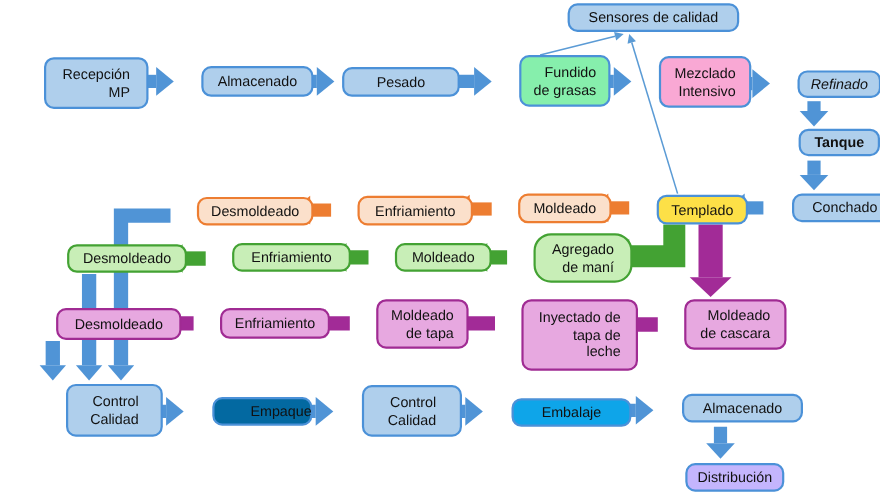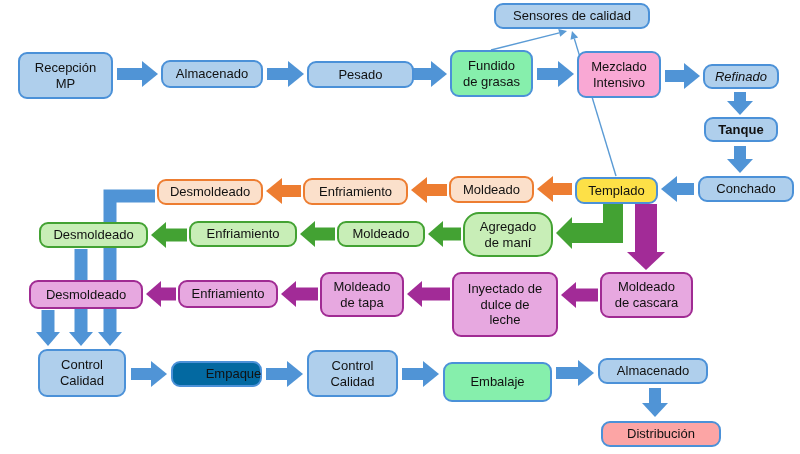--- a/index.html
+++ b/index.html
@@ -23,26 +23,27 @@
   }
   .node {
     position: absolute;
     z-index: 2;
     box-sizing: border-box;
     border: 2px solid;
     border-radius: 9px;
     display: flex;
     align-items: center;
     justify-content: center;
-    text-align: center;
+    text-align: right;
     font-size: 13px;
     line-height: 1.22;
     color: #111111;
     white-space: pre-line;
     padding: 1px 4px;
+    margin-left: 22px;
   }
 </style>
 </head>
 <body>
 
 <div id="canvas">
   <svg id="arrow-layer" width="800" height="454" viewBox="0 0 800 454">
       <g>
         <path d="M117,74 L142,74" fill="none" stroke="#5094D6" stroke-width="12" stroke-linejoin="miter"></path>
         <polygon points="142,87 142,61 158,74" fill="#5094D6"></polygon>
@@ -161,49 +162,49 @@
       </g>
       <g>
         <path d="M616,176 L574.3229895931315,38.65530661372897" fill="none" stroke="#5B9BD5" stroke-width="1.4" stroke-linejoin="miter"></path>
         <polygon points="578.150642899996,37.49381181716319 570.495336286267,39.816801410294744 572,31" fill="#5B9BD5"></polygon>
       </g>
     </svg>
   <div id="nodes">
       <div class="node" style="left: 18px; top: 52px; width: 95px; height: 47px; background: rgb(175, 207, 236); border-color: rgb(75, 145, 216);"><span>Recepción
 MP</span></div>
       <div class="node" style="left: 161px; top: 60px; width: 102px; height: 28px; background: rgb(175, 207, 236); border-color: rgb(75, 145, 216);"><span>Almacenado</span></div>
-      <div class="node" style="left: 307px; top: 61px; width: 107px; height: 27px; background: rgb(175, 207, 236); border-color: rgb(75, 145, 216);"><span>Pesado</span></div>
+      <div class="node" style="left: 289px; top: 61px; width: 107px; height: 27px; background: rgb(175, 207, 236); border-color: rgb(75, 145, 216);"><span>Pesado</span></div>
       <div class="node" style="left: 450px; top: 50px; width: 83px; height: 47px; background: #86efac; border-color: rgb(75, 145, 216);"><span>Fundido
 de grasas</span></div>
       <div class="node" style="left: 577px; top: 51px; width: 84px; height: 47px; background: #f9a8d4; border-color: rgb(75, 145, 216);"><span>Mezclado
 Intensivo</span></div>
       <div class="node" style="left: 703px; top: 64px; width: 76px; height: 25px; background: rgb(175, 207, 236); border-color: rgb(75, 145, 216); font-style: italic;"><span>Refinado</span></div>
       <div class="node" style="left: 494px; top: 3px; width: 156px; height: 26px; background: rgb(175, 207, 236); border-color: rgb(75, 145, 216);"><span>Sensores de calidad</span></div>
       <div class="node" style="left: 704px; top: 117px; width: 74px; height: 25px; background: rgb(175, 207, 236); border-color: rgb(75, 145, 216); font-weight: bold;"><span>Tanque</span></div>
       <div class="node" style="left: 698px; top: 176px; width: 96px; height: 26px; background: rgb(175, 207, 236); border-color: rgb(75, 145, 216);"><span>Conchado</span></div>
       <div class="node" style="left: 575px; top: 177px; width: 83px; height: 27px; background: #fde047; border-color: rgb(75, 145, 216);"><span>Templado</span></div>
       <div class="node" style="left: 449px; top: 176px; width: 85px; height: 27px; background: rgb(251, 224, 203); border-color: rgb(237, 125, 49);"><span>Moldeado</span></div>
       <div class="node" style="left: 303px; top: 178px; width: 105px; height: 27px; background: rgb(251, 224, 203); border-color: rgb(237, 125, 49);"><span>Enfriamiento</span></div>
       <div class="node" style="left: 157px; top: 179px; width: 106px; height: 26px; background: rgb(251, 224, 203); border-color: rgb(237, 125, 49);"><span>Desmoldeado</span></div>
       <div class="node" style="left: 463px; top: 212px; width: 90px; height: 45px; background: rgb(200, 238, 183); border-color: rgb(67, 162, 51); border-radius: 16px;"><span>Agregado
 de maní</span></div>
       <div class="node" style="left: 337px; top: 221px; width: 88px; height: 26px; background: rgb(200, 238, 183); border-color: rgb(67, 162, 51);"><span>Moldeado</span></div>
       <div class="node" style="left: 189px; top: 221px; width: 108px; height: 26px; background: rgb(200, 238, 183); border-color: rgb(67, 162, 51);"><span>Enfriamiento</span></div>
       <div class="node" style="left: 39px; top: 222px; width: 109px; height: 26px; background: rgb(200, 238, 183); border-color: rgb(67, 162, 51);"><span>Desmoldeado</span></div>
       <div class="node" style="left: 600px; top: 272px; width: 93px; height: 46px; background: rgb(231, 168, 224); border-color: rgb(160, 43, 147);"><span>Moldeado
 de cascara</span></div>
       <div class="node" style="left: 452px; top: 272px; width: 106px; height: 65px; background: rgb(231, 168, 224); border-color: rgb(160, 43, 147);"><span>Inyectado de
-dulce de
+tapa de
 leche</span></div>
       <div class="node" style="left: 320px; top: 272px; width: 84px; height: 45px; background: rgb(231, 168, 224); border-color: rgb(160, 43, 147);"><span>Moldeado
 de tapa</span></div>
       <div class="node" style="left: 178px; top: 280px; width: 100px; height: 28px; background: rgb(231, 168, 224); border-color: rgb(160, 43, 147);"><span>Enfriamiento</span></div>
       <div class="node" style="left: 29px; top: 280px; width: 114px; height: 29px; background: rgb(231, 168, 224); border-color: rgb(160, 43, 147);"><span>Desmoldeado</span></div>
       <div class="node" style="left: 38px; top: 349px; width: 88px; height: 48px; background: rgb(175, 207, 236); border-color: rgb(75, 145, 216);"><span>Control
 Calidad</span></div>
       <div class="node" style="left: 171px; top: 361px; width: 91px; height: 26px; background: #0369a1; border-color: rgb(75, 145, 216); padding-left: 38px;"><span>Empaque</span></div>
       <div class="node" style="left: 307px; top: 350px; width: 91px; height: 47px; background: rgb(175, 207, 236); border-color: rgb(75, 145, 216);"><span>Control
 Calidad</span></div>
-      <div class="node" style="left: 443px; top: 362px; width: 109px; height: 40px; background: #86efac; border-color: rgb(75, 145, 216);"><span>Embalaje</span></div>
+      <div class="node" style="left: 443px; top: 362px; width: 109px; height: 26px; background: #0ea5e9; border-color: rgb(75, 145, 216);"><span>Embalaje</span></div>
       <div class="node" style="left: 598px; top: 358px; width: 110px; height: 26px; background: rgb(175, 207, 236); border-color: rgb(75, 145, 216);"><span>Almacenado</span></div>
-      <div class="node" style="left: 601px; top: 421px; width: 120px; height: 26px; background: #fca5a5; border-color: rgb(75, 145, 216);"><span>Distribución</span></div>
+      <div class="node" style="left: 601px; top: 421px; width: 90px; height: 26px; background: #c4b5fd; border-color: rgb(75, 145, 216);"><span>Distribución</span></div>
     </div>
 </div>
 
 </body></html>

